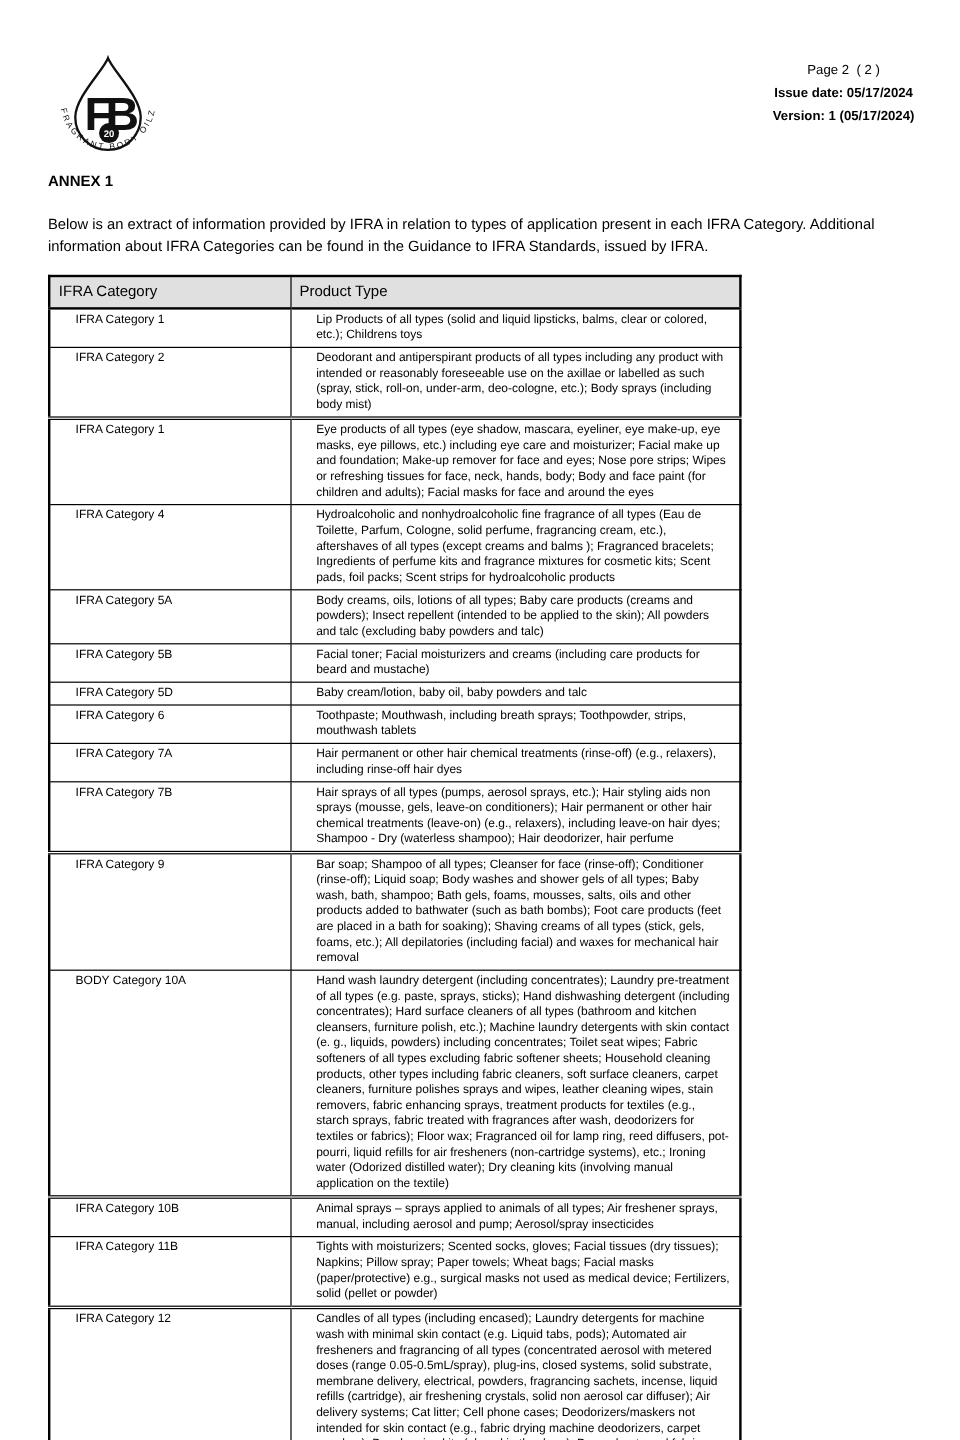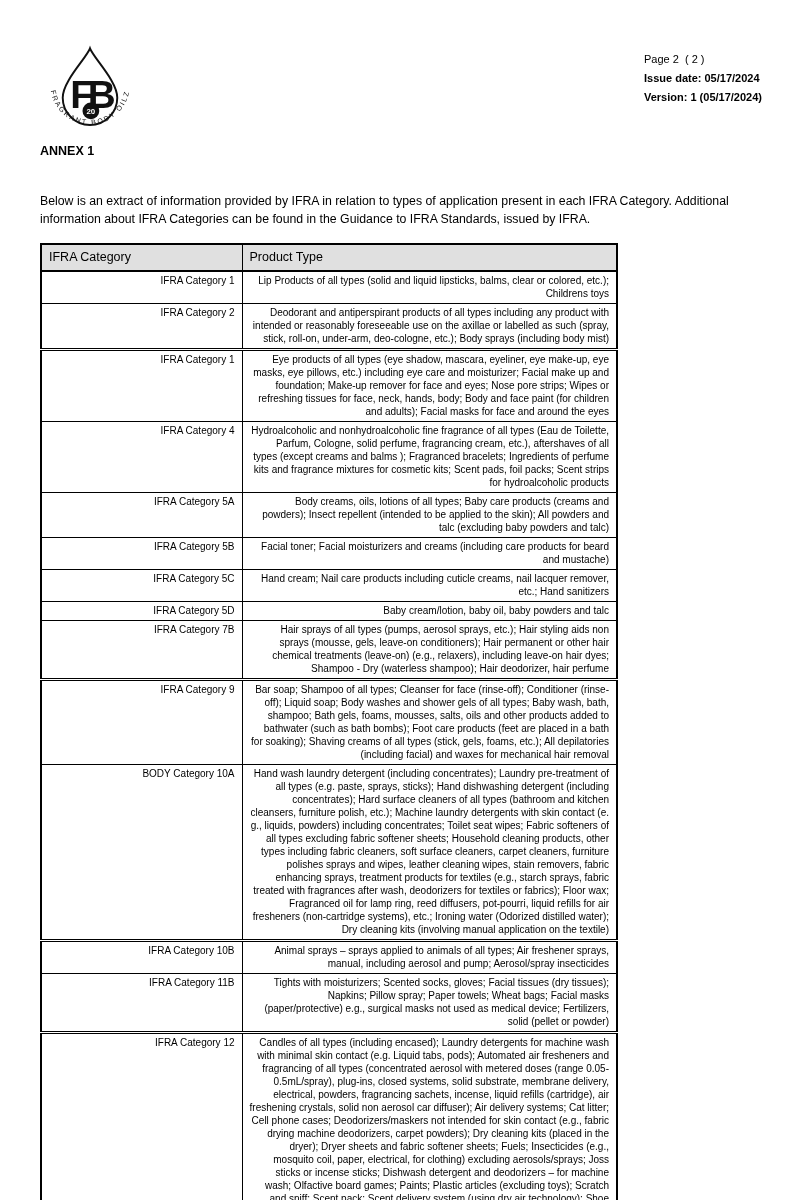--- a/index.html
+++ b/index.html
@@ -8,42 +8,41 @@
     width:800px; height:1200px;
     font-family:"Liberation Sans", sans-serif;
     color:#000;
     position:relative;
   }
   .page { padding:44px 38px 0 40px; }
 
   
   .top-band { display:flex; justify-content:space-between; align-items:flex-start; }
   .logo-wrap { width:100px; height:88px; }
-  .doc-meta { text-align:left; font-size:11px; line-height:19px; padding-top:6px; }
+  .doc-meta { text-align:center; font-size:11px; line-height:19px; padding-top:6px; }
   .doc-meta .pageline { font-weight:normal; white-space:pre; }
   .doc-meta .boldline { font-weight:bold; }
 
   .annex-title { font-weight:bold; font-size:12.5px; margin-top:12px; }
 
-  .intro { font-size:12.3px; line-height:17.5px; margin-top:35px; width:724px; }
+  .intro { font-size:12.3px; line-height:17.5px; margin-top:21px; width:724px; }
 
   
   table.ifra { width:578px; border-collapse:collapse; margin-top:15px; border:2px solid #000; }
   table.ifra th {
     background:#e0e0e0;
     font-size:12.5px; font-weight:normal; text-align:left;
     padding:5px 7px 6px 7px;
     border:1px solid #000; border-bottom:2px solid #000;
   }
   table.ifra td {
     font-size:10px; line-height:13px;
-    padding:2px 7px 3px 7px;
+    padding:2px 7px 3px 21px;
     border:1px solid #000;
     vertical-align:top;
-    text-align:right;
   }
   table.ifra th.cat-col, table.ifra td.cat { width:201px; }
   table.ifra tr.double-top td { border-top:3px double #000; }
 
   svg text { font-family:"Liberation Sans", sans-serif; }
 </style>
 </head>
 <body>
 
 <div class="page">
@@ -103,31 +102,35 @@
     <tr>
       <td class="cat">IFRA Category 5A</td>
       <td class="prod">Body creams, oils, lotions of all types; Baby care products (creams and powders); Insect repellent (intended to be applied to the skin); All powders and talc (excluding baby powders and talc)</td>
     </tr>
 
     <tr>
       <td class="cat">IFRA Category 5B</td>
       <td class="prod">Facial toner; Facial moisturizers and creams (including care products for beard and mustache)</td>
     </tr>
 
-    <tr>
-      <td class="cat">IFRA Category 5C</td>
-      <td class="prod">Hand cream; Nail care products including cuticle creams, nail lacquer remover, etc.; Hand sanitizers</td>
-    </tr>
 
     <tr>
       <td class="cat">IFRA Category 5D</td>
       <td class="prod">Baby cream/lotion, baby oil, baby powders and talc</td>
     </tr>
 
+    <tr>
+      <td class="cat">IFRA Category 6</td>
+      <td class="prod">Toothpaste; Mouthwash, including breath sprays; Toothpowder, strips, mouthwash tablets</td>
+    </tr>
 
+    <tr>
+      <td class="cat">IFRA Category 7A</td>
+      <td class="prod">Hair permanent or other hair chemical treatments (rinse-off) (e.g., relaxers), including rinse-off hair dyes</td>
+    </tr>
 
     <tr>
       <td class="cat">IFRA Category 7B</td>
       <td class="prod">Hair sprays of all types (pumps, aerosol sprays, etc.); Hair styling aids non sprays (mousse, gels, leave-on conditioners); Hair permanent or other hair chemical treatments (leave-on) (e.g., relaxers), including leave-on hair dyes; Shampoo - Dry (waterless shampoo); Hair deodorizer, hair perfume</td>
     </tr>
 
 
     <tr class="double-top">
       <td class="cat">IFRA Category 9</td>
       <td class="prod">Bar soap; Shampoo of all types; Cleanser for face (rinse-off); Conditioner (rinse-off); Liquid soap; Body washes and shower gels of all types; Baby wash, bath, shampoo; Bath gels, foams, mousses, salts, oils and other products added to bathwater (such as bath bombs); Foot care products (feet are placed in a bath for soaking); Shaving creams of all types (stick, gels, foams, etc.); All depilatories (including facial) and waxes for mechanical hair removal</td>

